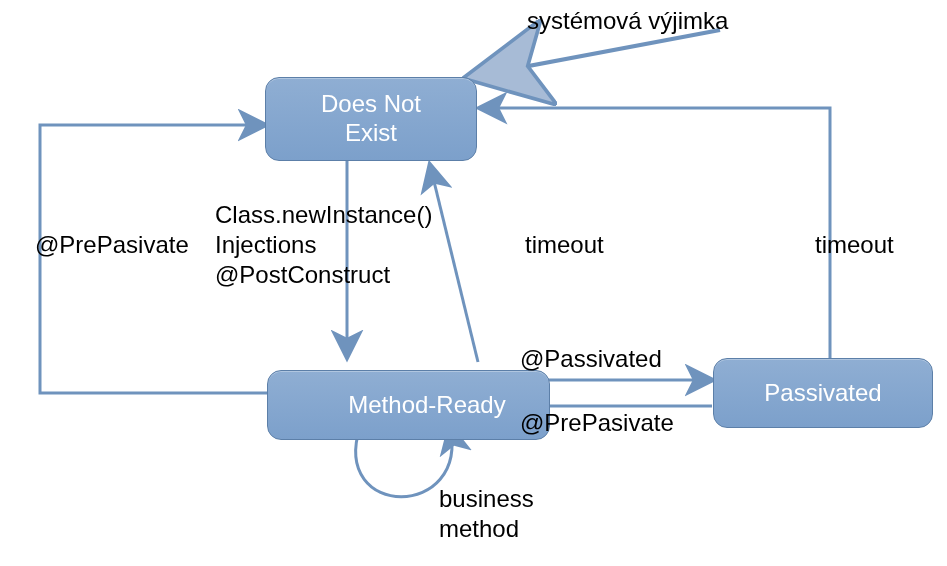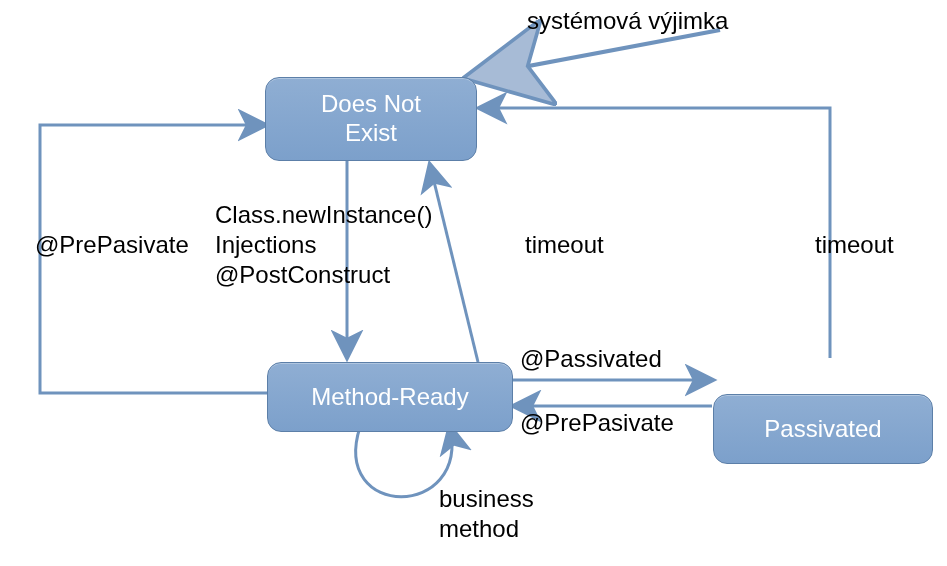--- a/index.html
+++ b/index.html
@@ -59,25 +59,25 @@
 
   <line x1="712" y1="406" x2="514" y2="406" stroke="#6f93bd" stroke-width="3" marker-end="url(#ah)"></line>
 
   <path d="M 360 427 C 330 520, 470 520, 450 427" fill="none" stroke="#6f93bd" stroke-width="3" marker-end="url(#ah)"></path>
 </svg>
 
 <div class="node" style="left:265px;top:77px;width:210px;height:82px;">
   <span>Does Not<br>Exist</span>
 </div>
 
-<div class="node" style="left:267px;top:362px;width:244px;height:68px;">
+<div class="node" style="left:267px;top:370px;width:244px;height:68px;padding-left:37px;">
   <span>Method-Ready</span>
 </div>
 
-<div class="node" style="left:713px;top:358px;width:218px;height:68px;margin-top:36px;">
+<div class="node" style="left:713px;top:358px;width:218px;height:68px;">
   <span>Passivated</span>
 </div>
 
 <div class="label" style="left:527px;top:6px;">systémová výjimka</div>
 
 <div class="label" style="left:35px;top:230px;">@PrePasivate</div>
 
 <div class="label" style="left:215px;top:200px;">Class.newInstance()<br>Injections<br>@PostConstruct</div>
 
 <div class="label" style="left:525px;top:230px;">timeout</div>

